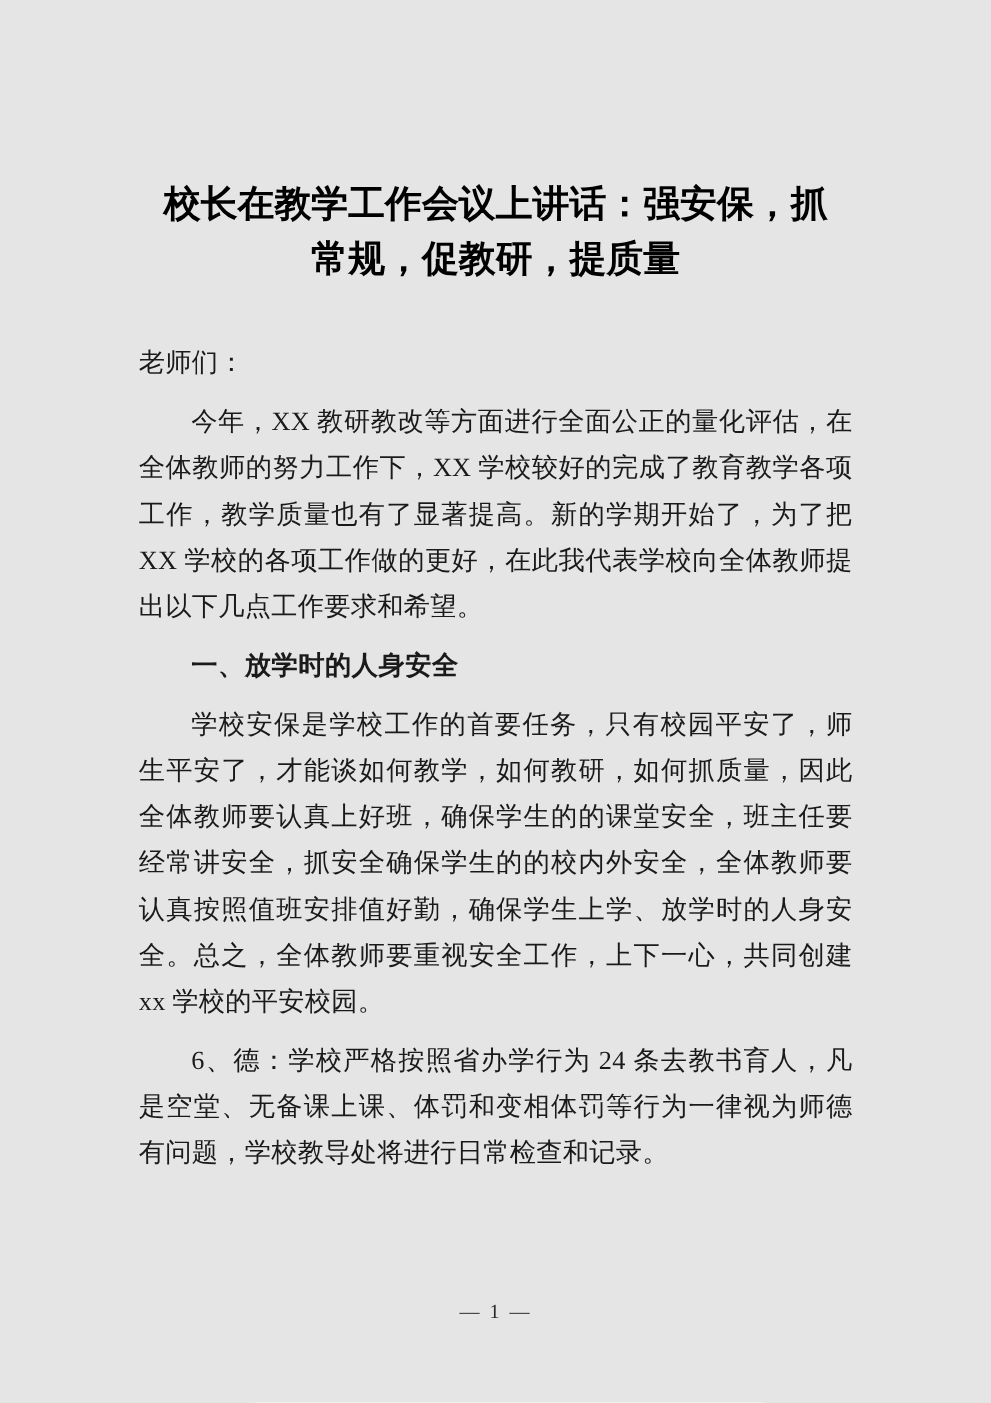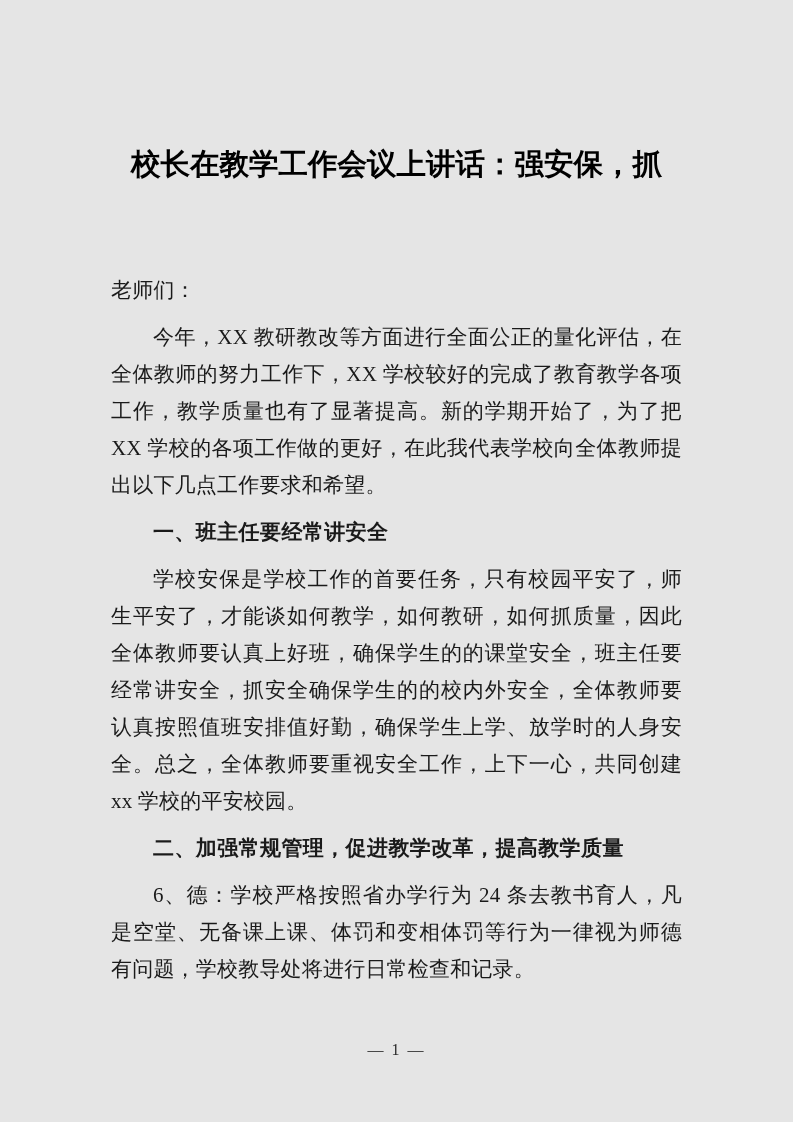--- a/index.html
+++ b/index.html
@@ -100,33 +100,33 @@
 </style>
 </head>
 <body>
 
 <div class="page">
 
   <div class="content">
 
     <h1 class="doc-title">
       <span>校长在教学工作会议上讲话：强安保，抓</span><br>
+      <span>常规，促教研，提质量</span>
     </h1>
 
     <div class="body-block">
 
       <p class="para salutation">老师们：</p>
 
       <p class="para indent">今年，XX 教研教改等方面进行全面公正的量化评估，在全体教师的努力工作下，XX 学校较好的完成了教育教学各项工作，教学质量也有了显著提高。新的学期开始了，为了把 XX 学校的各项工作做的更好，在此我代表学校向全体教师提出以下几点工作要求和希望。</p>
 
-      <p class="para heading">一、班主任要经常讲安全</p>
+      <p class="para heading">一、放学时的人身安全</p>
 
       <p class="para indent">学校安保是学校工作的首要任务，只有校园平安了，师生平安了，才能谈如何教学，如何教研，如何抓质量，因此全体教师要认真上好班，确保学生的的课堂安全，班主任要经常讲安全，抓安全确保学生的的校内外安全，全体教师要认真按照值班安排值好勤，确保学生上学、放学时的人身安全。总之，全体教师要重视安全工作，上下一心，共同创建 xx 学校的平安校园。</p>
 
-      <p class="para heading">二、加强常规管理，促进教学改革，提高教学质量</p>
 
 
       <p class="para indent">6、德：学校严格按照省办学行为 24 条去教书育人，凡是空堂、无备课上课、体罚和变相体罚等行为一律视为师德有问题，学校教导处将进行日常检查和记录。</p>
 
     </div>
   </div>
 
   <div class="page-footer">
     <span>— 1 —</span>
   </div>

